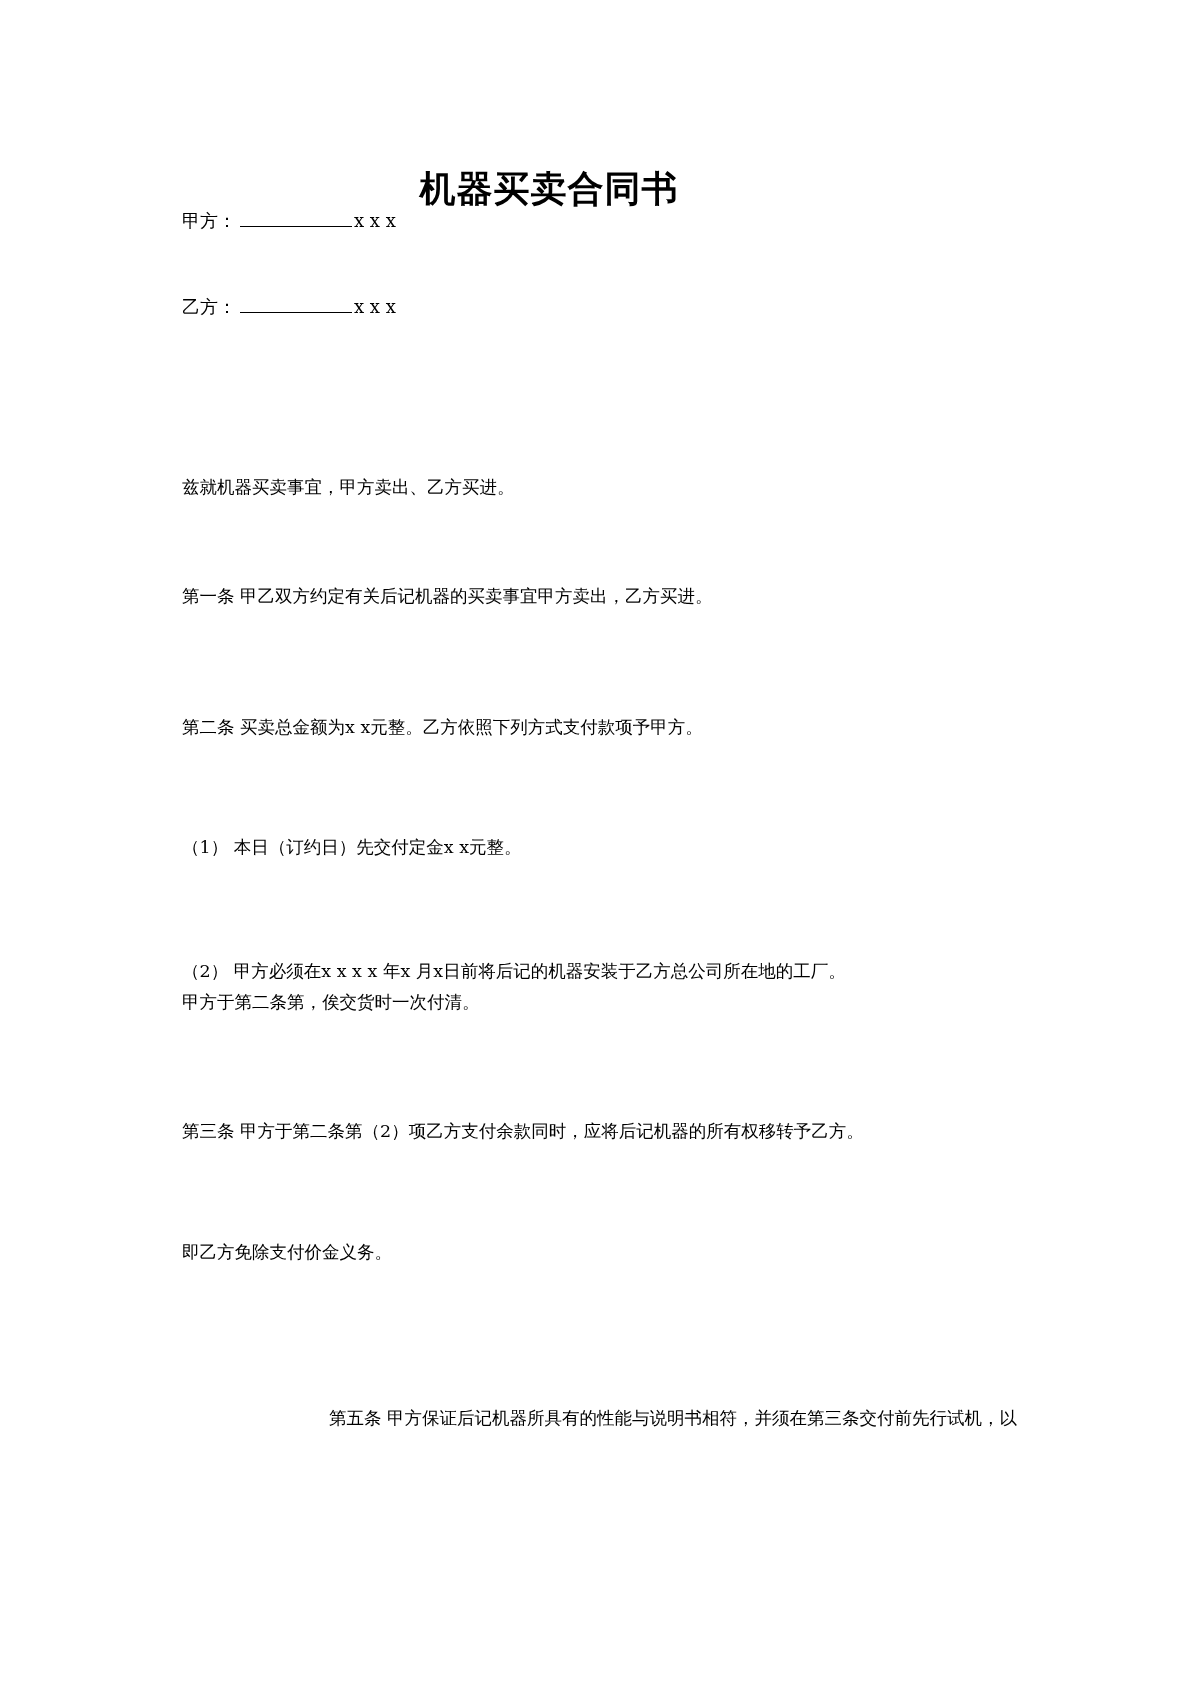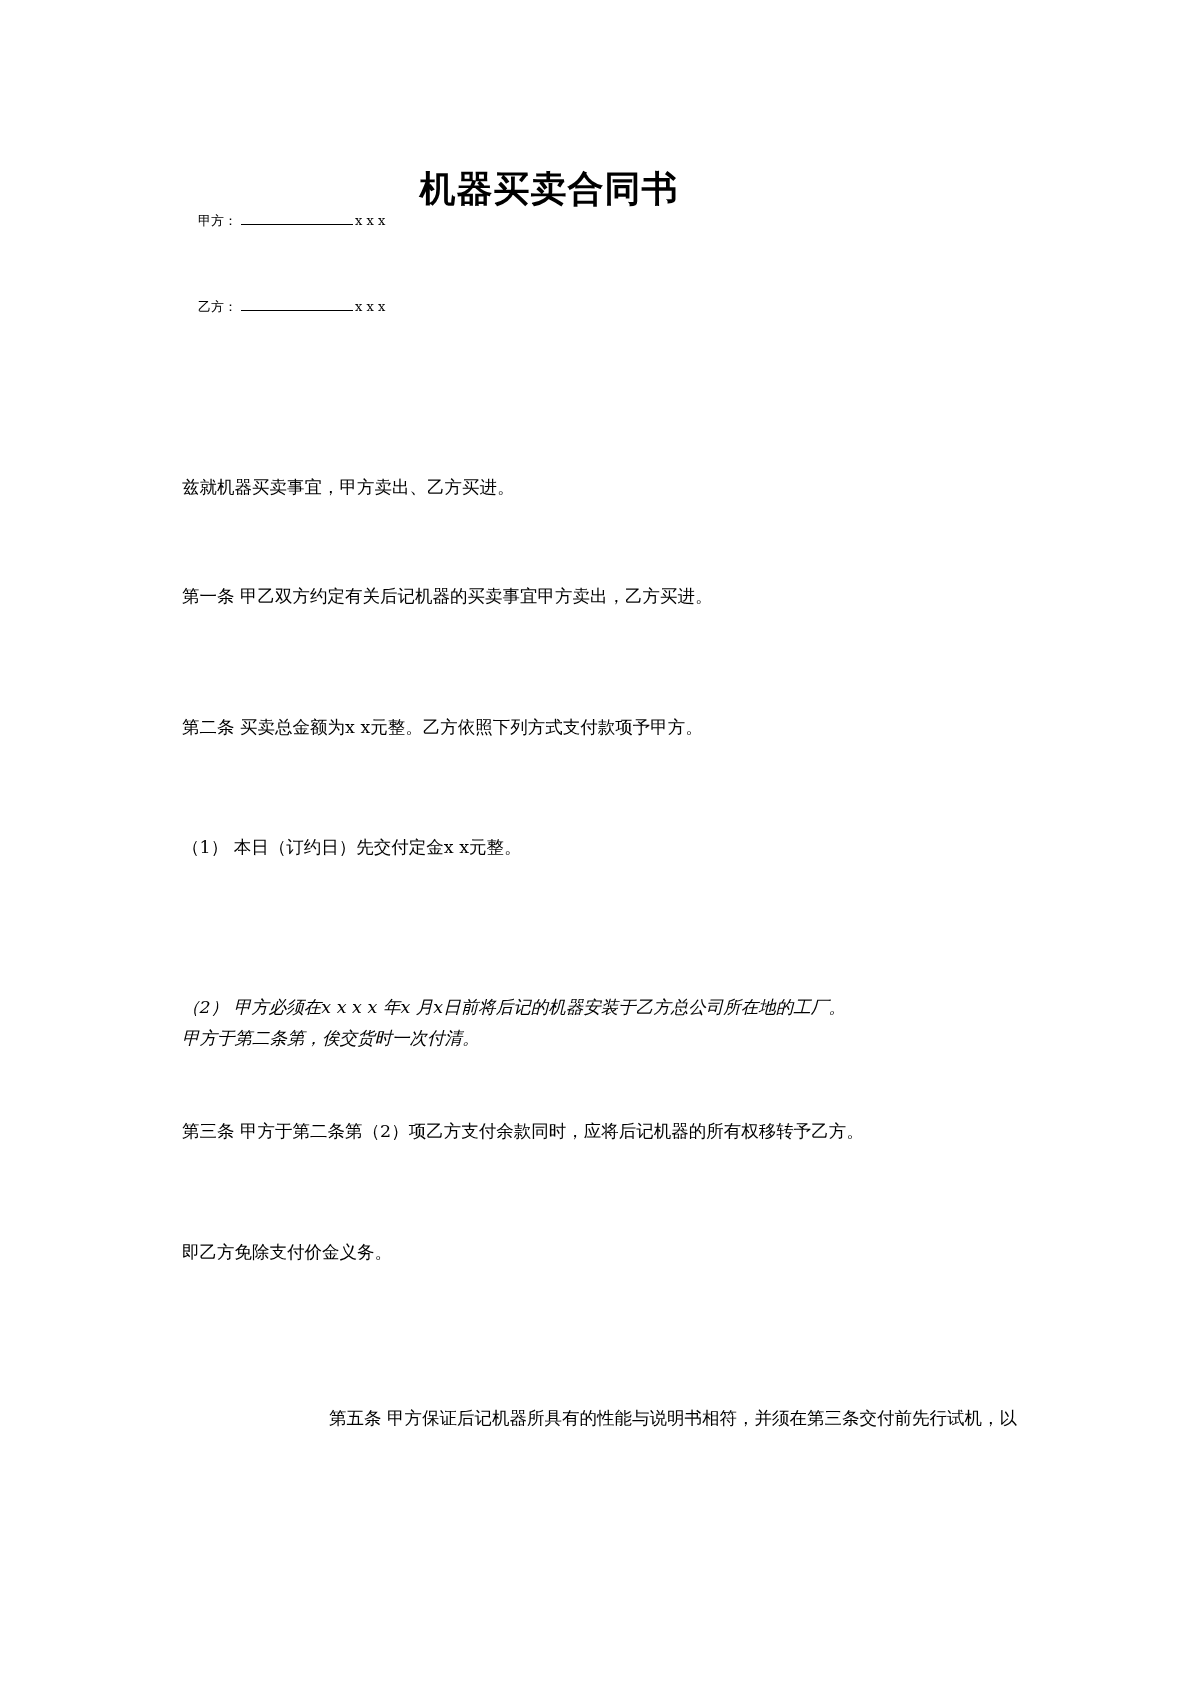--- a/index.html
+++ b/index.html
@@ -28,24 +28,23 @@
     top: 165px;
     text-align: center;
     font-size: 36px;
     font-weight: bold;
     line-height: 46px;
     letter-spacing: 1px;
   }
   .line {
     position: absolute;
     left: 182px;
-    font-size: 13px;
+    font-size: 18px;
     line-height: 30px;
     white-space: nowrap;
-    margin-left: 16px;
   }
   .para {
     position: absolute;
     left: 182px;
     width: 835px;
     font-size: 17.5px;
     line-height: 31px;
     margin-top: 28px;
   }
   .para span { display: block; white-space: nowrap; }
@@ -83,21 +82,21 @@
   </div>
 
   <div class="para" style="top:684px;">
     <span>第二条 买卖总金额为x x元整。乙方依照下列方式支付款项予甲方。</span>
   </div>
 
   <div class="para" style="top:804px;">
     <span>（1） 本日（订约日）先交付定金x x元整。</span>
   </div>
 
-  <div class="para" style="top:964px;font-style:italic;">
+  <div class="para" style="top:928px;">
     <span>（2） 甲方必须在x x x x 年x 月x日前将后记的机器安装于乙方总公司所在地的工厂。</span>
     <span>甲方于第二条第，俟交货时一次付清。</span>
   </div>
 
   <div class="para" style="top:1088px;">
     <span>第三条 甲方于第二条第（2）项乙方支付余款同时，应将后记机器的所有权移转予乙方。</span>
   </div>
 
   <div class="para" style="top:1209px;">
     <span>即乙方免除支付价金义务。</span>

